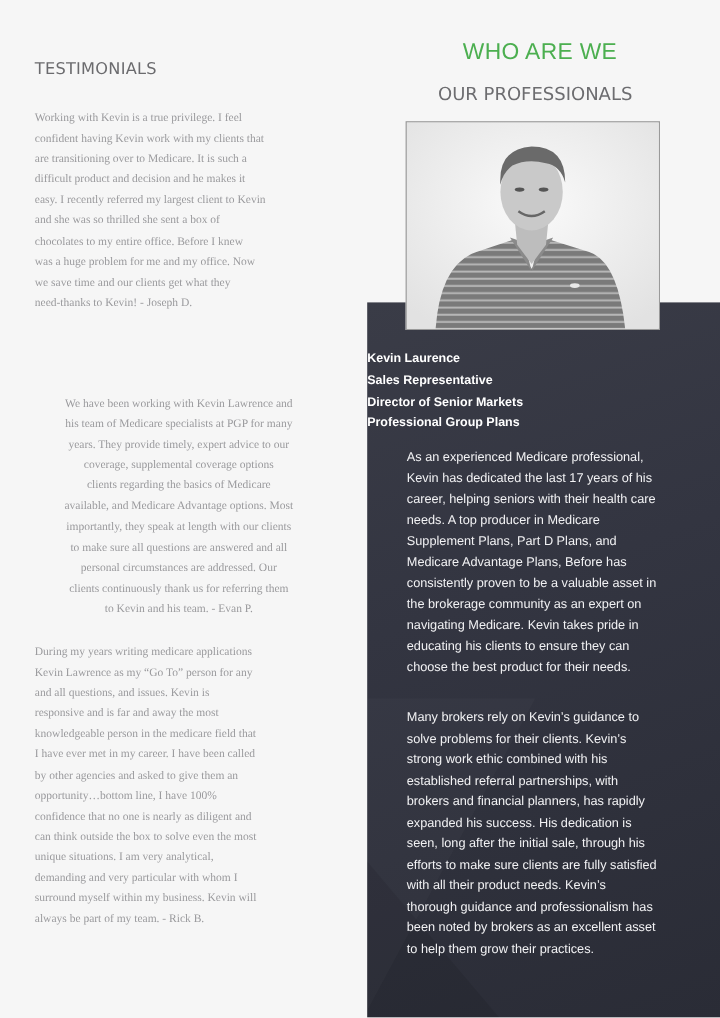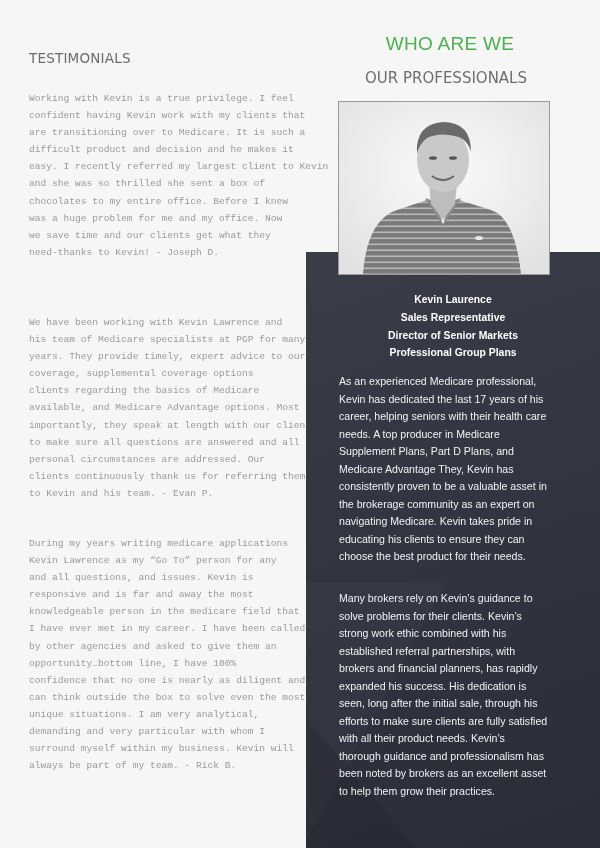--- a/index.html
+++ b/index.html
@@ -8,27 +8,27 @@
     background: #f6f6f6;
     font-family: "Liberation Sans", sans-serif;
   }
   .section-title {
     position: absolute; left: 29px; top: 50px;
     font-family: "DejaVu Sans", sans-serif;
     font-size: 13.5px; color: #6b6b6e; letter-spacing: 0.2px; font-weight: normal;
   }
   .testimonial {
     position: absolute; left: 29px; width: 240px;
-    font-family: Liberation Mono, monospace;
+    font-family: Liberation Serif, serif;
     font-size: 9.6px; line-height: 17.1px; color: #9a9a9d;
     margin: 0;
   }
   .testimonial .line { display: block; white-space: nowrap; }
   .t1 { top: 90px; }
-  .t2 { top: 314px; }
+  .t2 { top: 328px; text-align: center; }
   .t3 { top: 535px; }
 
   .who-title {
     position: absolute; left: 300px; width: 300px; top: 33px; text-align: center;
     font-family: Liberation Sans, sans-serif; font-size: 19px; color: #4caf50;
     letter-spacing: 0.3px; padding-left: 0;
   }
   .who-sub {
     position: absolute; left: 296px; width: 300px; top: 69px; text-align: center;
     font-family: "DejaVu Sans", sans-serif; font-size: 15px; color: #6d6d70;
@@ -50,21 +50,21 @@
     border-top: 130px solid transparent;
   }
 
   .photo-frame {
     position: absolute; left: 338px; top: 101px; width: 212px; height: 174px;
     background: #f2f2f2; border: 1px solid #9a9a9a; overflow: hidden; box-sizing: border-box;
   }
   .photo-frame svg { display: block; }
 
   .profile {
-    position: absolute; left: 306px; width: 294px; top: 291px; text-align: center;
+    position: absolute; left: 306px; width: 294px; top: 291px; text-align: left;
     color: #ffffff; font-weight: bold; font-size: 10.4px; line-height: 17.8px;
   }
   .profile div { white-space: nowrap; }
   .bio {
     position: absolute; left: 339px; width: 255px; color: #f2f2f4;
     font-size: 10.6px; line-height: 17.5px; margin: 0;
   }
   .bio .line { display: block; white-space: nowrap; }
   .bio1 { top: 373px; }
   .bio2 { top: 590px; }
@@ -164,21 +164,21 @@
   <div>Director of Senior Markets</div>
   <div>Professional Group Plans</div>
 </div>
 
 <p class="bio bio1">
     <span class="line">As an experienced Medicare professional,</span>
     <span class="line">Kevin has dedicated the last 17 years of his</span>
     <span class="line">career, helping seniors with their health care</span>
     <span class="line">needs. A top producer in Medicare</span>
     <span class="line">Supplement Plans, Part D Plans, and</span>
-    <span class="line">Medicare Advantage They, Kevin has</span>
+    <span class="line">Medicare Advantage Plans, Before has</span>
     <span class="line">consistently proven to be a valuable asset in</span>
     <span class="line">the brokerage community as an expert on</span>
     <span class="line">navigating Medicare. Kevin takes pride in</span>
     <span class="line">educating his clients to ensure they can</span>
     <span class="line">choose the best product for their needs.</span>
   </p>
 <p class="bio bio2">
     <span class="line">Many brokers rely on Kevin’s guidance to</span>
     <span class="line">solve problems for their clients. Kevin’s</span>
     <span class="line">strong work ethic combined with his</span>

